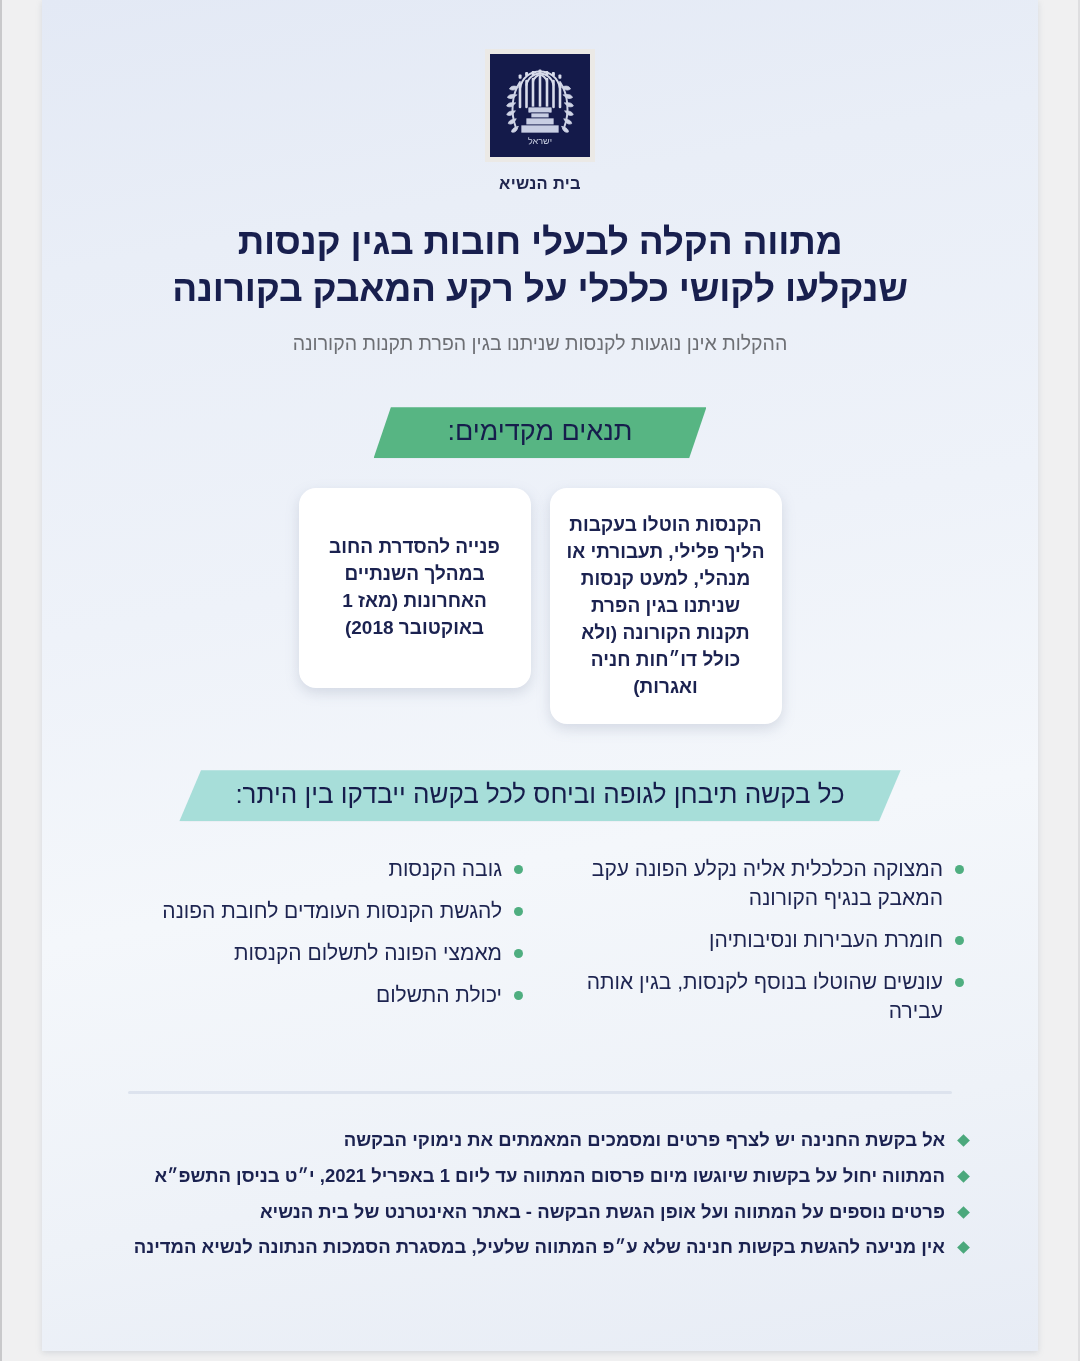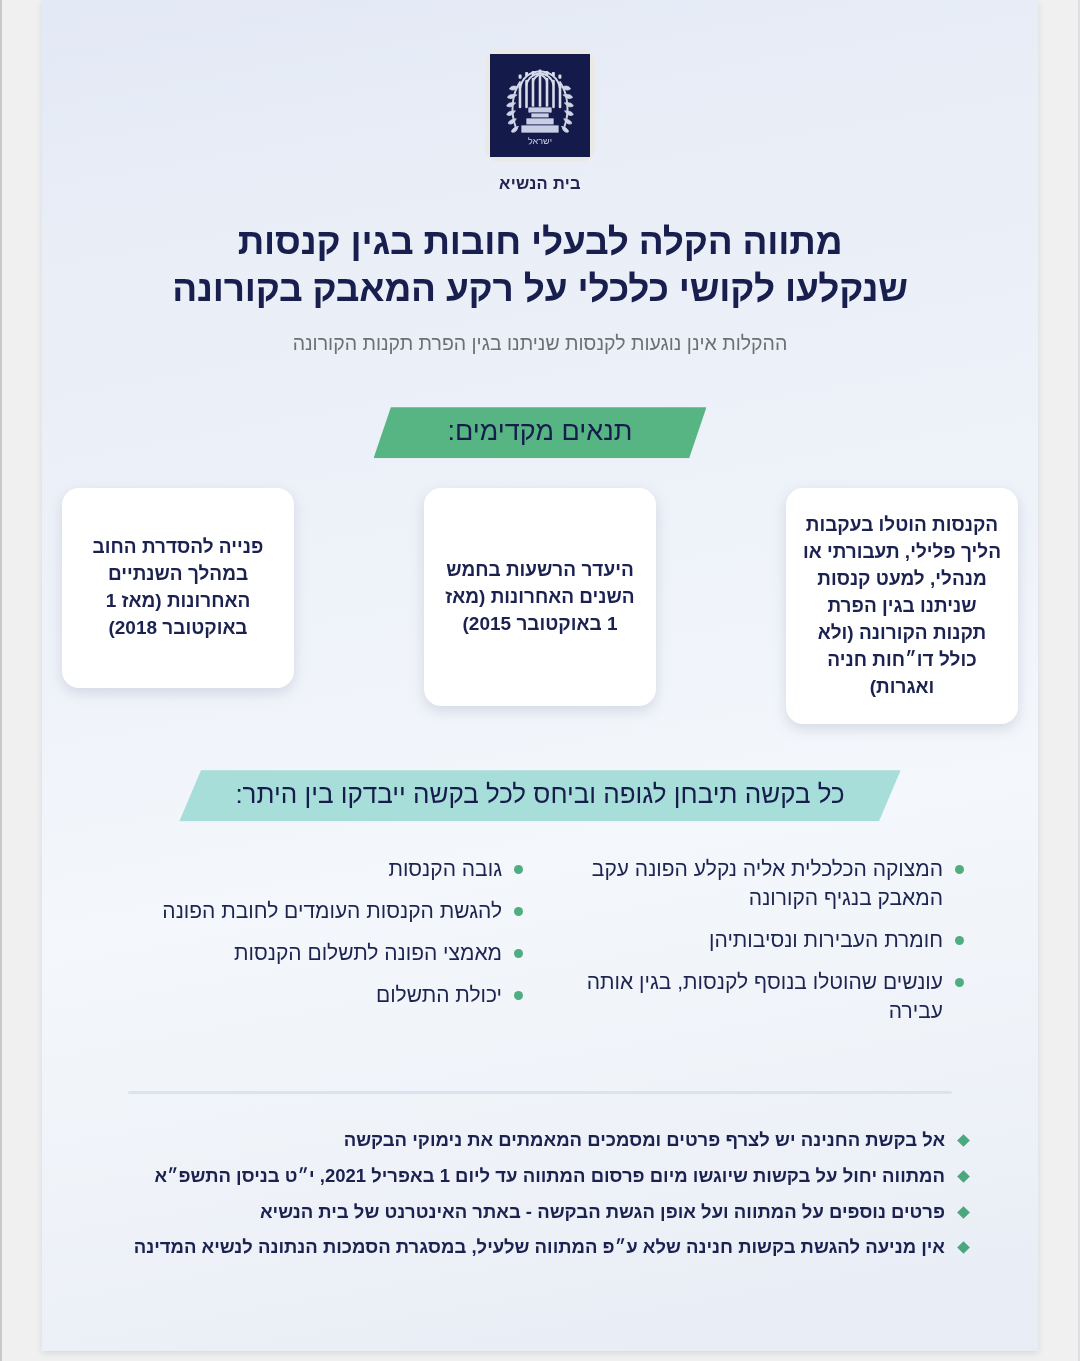--- a/index.html
+++ b/index.html
@@ -44,21 +44,20 @@
   }
   .emblem-outer {
     width: 110px;
     height: 113px;
     background: #ebe9e6;
     padding: 5px;
     box-sizing: border-box;
     display: flex;
     align-items: center;
     justify-content: center;
-    border-radius: 14px;
   }
   .emblem-inner {
     width: 100%;
     height: 100%;
     background: #141a4a;
     display: flex;
     align-items: center;
     justify-content: center;
   }
   .emblem-inner svg { display: block; }
@@ -115,23 +114,23 @@
     font-size: 26px;
     padding: 9px 56px 11px 56px;
     clip-path: polygon(3.0% 0, 100% 0, 97.0% 100%, 0 100%);
   }
 
   
   .cards {
     margin: 30px 20px 0 20px;
     display: flex;
     flex-direction: row;
-    justify-content: space-between;
+    justify-content: center;
     align-items: flex-start;
-    gap: 13px;
+    gap: 19px;
   }
   .card {
     background: #ffffff;
     border-radius: 17px;
     box-shadow: 0 5px 13px rgba(128,140,165,0.26);
     display: flex;
     align-items: center;
     justify-content: center;
     text-align: center;
     color: #1b2250;
@@ -293,21 +292,20 @@
   </div>
 
   <div class="subtitle">ההקלות אינן נוגעות לקנסות שניתנו בגין הפרת תקנות הקורונה</div>
 
   <div class="banner-row">
     <div class="banner banner-green">תנאים מקדימים:</div>
   </div>
 
   <div class="cards">
     <div class="card h1">הקנסות הוטלו בעקבות הליך פלילי, תעבורתי או מנהלי, למעט קנסות שניתנו בגין הפרת תקנות הקורונה (ולא כולל דו״חות חניה ואגרות)</div>
-    <div class="card h2">היעדר הרשעות בחמש השנים האחרונות (מאז 1 באוקטובר 2015)</div>
     <div class="card h3">פנייה להסדרת החוב במהלך השנתיים האחרונות (מאז 1 באוקטובר 2018)</div>
   </div>
 
   <div class="banner-row">
     <div class="banner banner-teal">כל בקשה תיבחן לגופה וביחס לכל בקשה ייבדקו בין היתר:</div>
   </div>
 
   <div class="criteria">
     <div class="criteria-col right">
       <div class="bullet-item">

